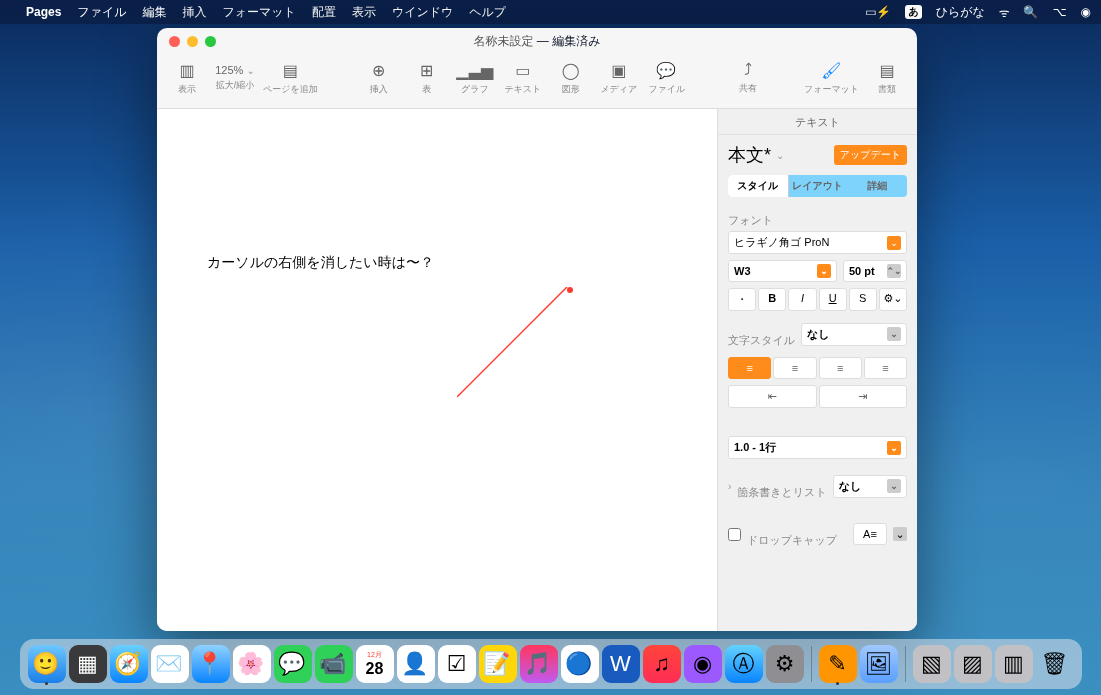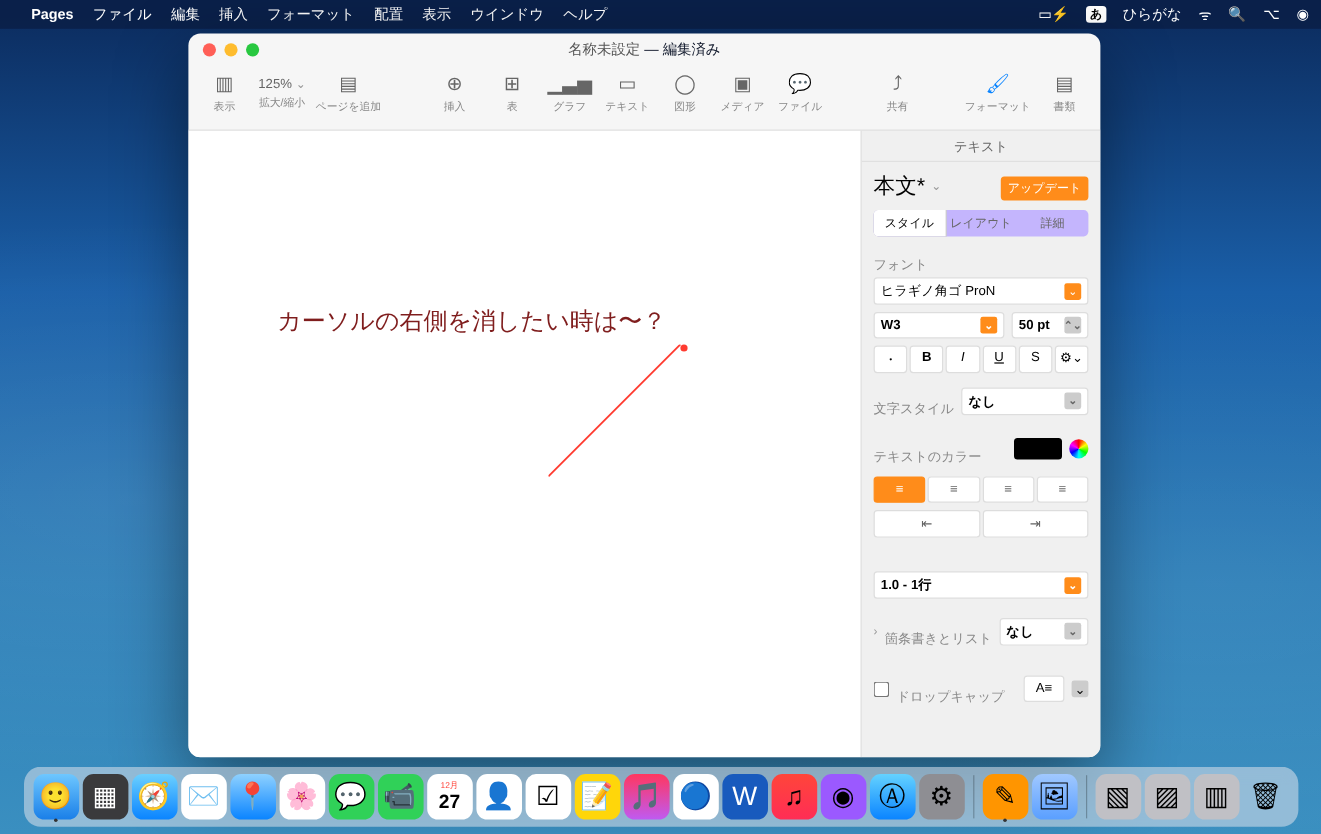--- a/index.html
+++ b/index.html
@@ -44,39 +44,39 @@
 .tbtn .ic{ font-size:16px; color:#666;}
 .tbtn .lbl{ font-size:9px; }
 .tsep{flex:1}
 .zoom{ display:flex; align-items:center; gap:3px; font-size:11px; color:#666;}
 .fmt-on .ic{ color:#0a84ff; }
 
 
 .body { flex:1; display:flex; min-height:0; }
 .page-area { flex:1; background:#fff; position:relative; overflow:hidden; }
 .page-area .line1 { position:absolute; left:50px; top:60px; font-size:22px; color:#222; }
-.page-area .line2 { position:absolute; left:50px; top:145px; font-size:20px; color:#7f1d1d;margin-left:24px; }
+.page-area .line2 { position:absolute; left:50px; top:145px; font-size:14px; color:#000000; }
 .cursor-dot{ position:absolute; left:410px; top:178px; width:6px; height:6px; background:#ff3b30; border-radius:50%; }
 .arrow{ position:absolute; left:300px; top:178px; width:120px; height:140px; }
 .arrow line{ stroke:#ff3b30; stroke-width:1.5; }
 .callout{
   position:absolute; left:12px; top:282px; width:530px; height:48px;
   border:3px solid #ff3b30; background:#fff; display:flex; align-items:center;
   padding:0 10px; font-size:22px; font-weight:bold; color:#ff3b30;
 }
 
 
 .inspector { width:200px; background:#f0f0f0; border-left:1px solid #ddd; font-size:11px; overflow-y:auto; }
 .ins-title{ text-align:center; padding:6px 0 4px; color:#666; border-bottom:1px solid #e0e0e0;}
 .section{ padding:8px 10px; }
-.style-row{ display:flex; align-items:flex-end; gap:6px; margin-bottom:8px; }
+.style-row{ display:flex; align-items:center; gap:6px; margin-bottom:8px; }
 .style-name{ flex:1; font-size:18px; display:flex; align-items:center; }
 .chev{color:#999; font-size:10px;}
 .update-btn{ background:#ff8c1a; color:#fff; border:none; border-radius:3px; padding:3px 6px; font-size:10px; }
-.seg{ display:flex; background:#c4b5fd; border-radius:4px; overflow:hidden; margin-bottom:10px;}
+.seg{ display:flex; background:#7dd3fc; border-radius:4px; overflow:hidden; margin-bottom:10px;font-weight:bold;}
 .seg span{ flex:1; text-align:center; padding:4px 0; font-size:10px; color:#666;}
 .seg .on{ background:#fff; color:#000; box-shadow:0 0 0 1px #ccc;}
 .lbl-sm{ color:#888; margin:16px 0 3px; }
 .sel{ background:#fff; border:1px solid #ddd; border-radius:3px; padding:3px 5px; display:flex; align-items:center; justify-content:space-between; }
 .sel .arr{ background:#ff8c1a; color:#fff; width:14px; height:14px; border-radius:2px; font-size:9px; display:flex; align-items:center; justify-content:center;}
 .sel .arr.g{background:#ccc;color:#666}
 .row{ display:flex; gap:6px; align-items:center; margin-top:6px;}
 .row .sel{flex:1;font-weight:bold;}
 .biu{ display:flex; gap:2px; margin-top:6px;}
 .biu span{ flex:1; background:#fff; border:1px solid #ddd; text-align:center; padding:3px 0; border-radius:3px; font-size:11px;}
@@ -248,25 +248,20 @@
           <span>⚙⌄</span>
         </div>
         <div class="row">
           <span class="lbl-sm" style="flex:0 0 auto">文字スタイル</span>
           <div class="sel">
               <span>なし</span>
               <span class="arr g">⌄</span>
             </div>
         </div>
 
-        <div class="row">
-          <span class="lbl-sm" style="flex:1">テキストのカラー</span>
-          <div class="swatch"></div>
-          <div class="colorring"></div>
-        </div>
 
         <div class="align">
           <span class="on">≡</span>
           <span>≡</span>
           <span>≡</span>
           <span>≡</span>
         </div>
         <div class="align">
           <span>⇤</span>
           <span>⇥</span>
@@ -304,21 +299,21 @@
   <div class="app" style="background:linear-gradient(#6ec7ff,#1a7fe8)">🙂<span class="dot"></span></div>
   <div class="app" style="background:#3a3a3c;color:#fff">▦</div>
   <div class="app" style="background:linear-gradient(#6bd0ff,#0a84ff)">🧭</div>
   <div class="app" style="background:#fff">✉️</div>
   <div class="app" style="background:linear-gradient(#8ed1ff,#0a84ff)">📍</div>
   <div class="app" style="background:#fff">🌸</div>
   <div class="app" style="background:#30d158">💬</div>
   <div class="app" style="background:#30d158">📹</div>
   <div class="app" style="background:#fff;flex-direction:column;font-size:9px">
       <span style="color:#ff3b30;font-size:7px">12月</span>
-      <b style="font-size:16px">27</b>
+      <b style="font-size:16px">28</b>
     </div>
   <div class="app" style="background:#fff">👤</div>
   <div class="app" style="background:#fff">☑︎</div>
   <div class="app" style="background:#ffd60a">📝</div>
   <div class="app" style="background:linear-gradient(#ff375f,#bf5af2)">🎵</div>
   <div class="app" style="background:#fff">🔵</div>
   <div class="app" style="background:#185abd;color:#fff">W</div>
   <div class="app" style="background:linear-gradient(#ff453a,#ff2d55)">♫</div>
   <div class="app" style="background:#9b59ff">◉</div>
   <div class="app" style="background:linear-gradient(#64d2ff,#0a84ff)">Ⓐ</div>

